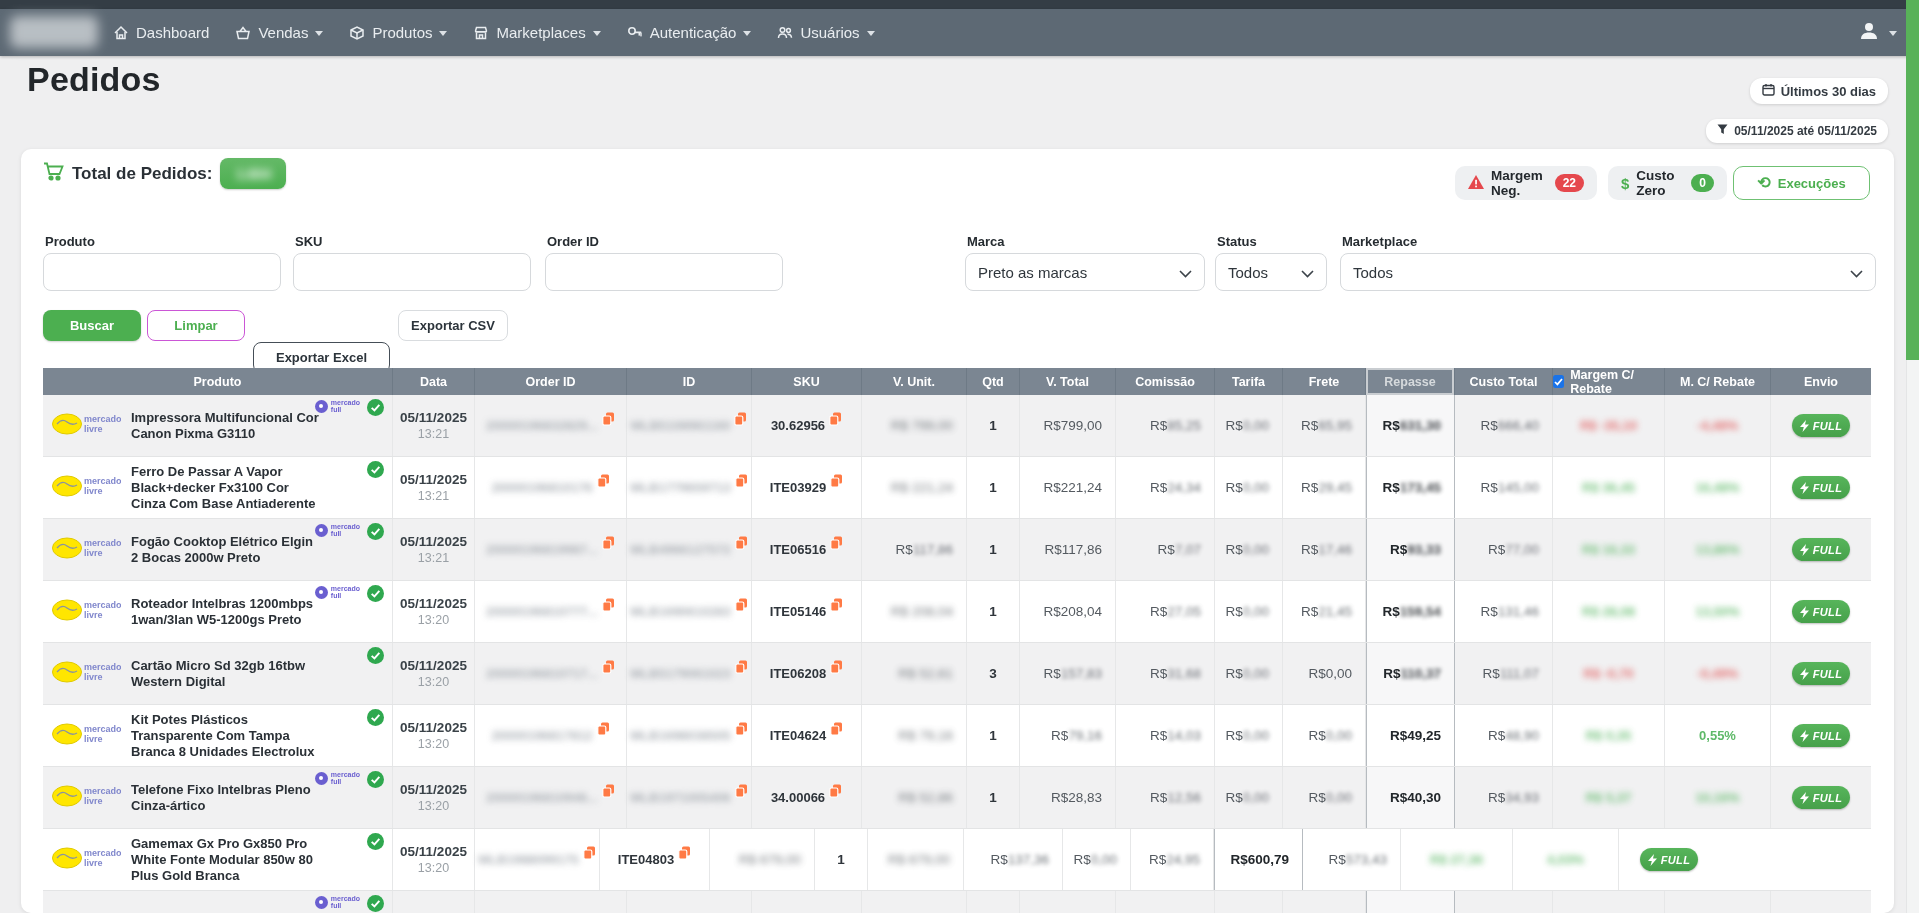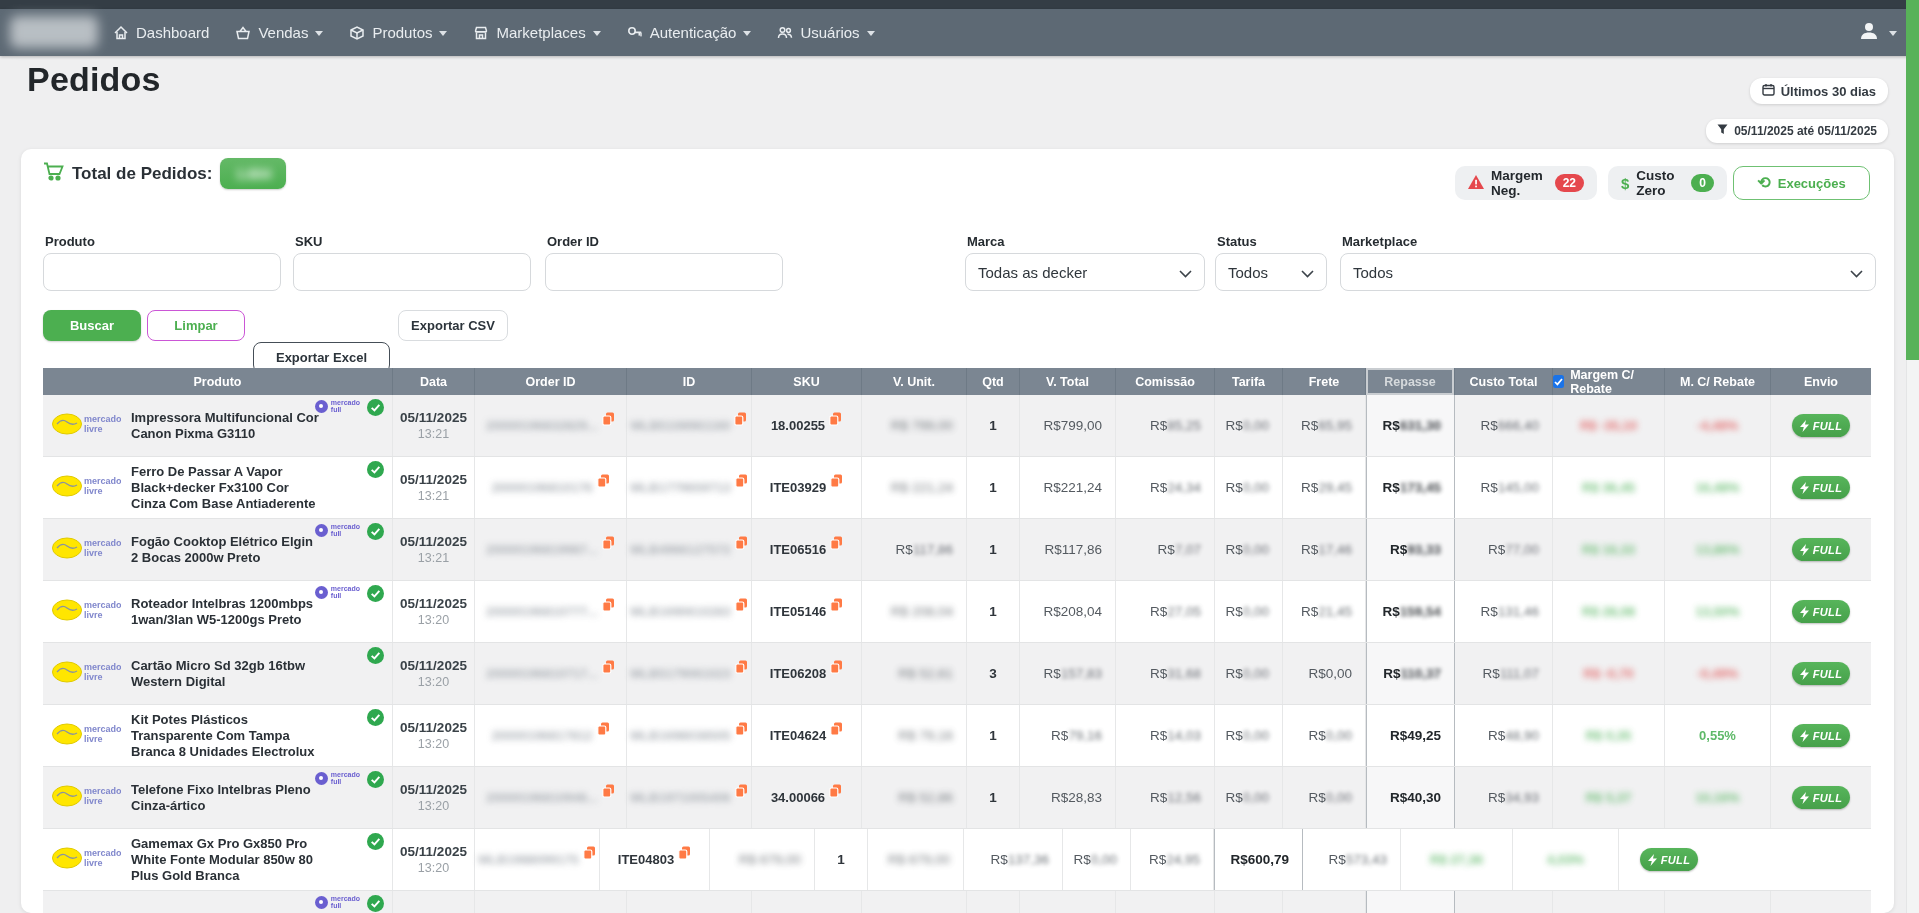--- a/index.html
+++ b/index.html
@@ -254,21 +254,21 @@
   <label class="f-label" style="left:547px">Order ID</label>
   <label class="f-label" style="left:967px">Marca</label>
   <label class="f-label" style="left:1217px">Status</label>
   <label class="f-label" style="left:1342px">Marketplace</label>
 
   <input class="f-box" style="left: 43px; width: 238px;" value="">
   <input class="f-box" style="left: 293px; width: 238px;" value="">
   <input class="f-box" style="left: 545px; width: 238px;" value="">
 
   <div class="f-box f-select" style="left:965px; width:240px">
-    <span>Todas as decker</span>
+    <span>Preto as marcas</span>
     <span><svg width="13" height="8" viewBox="0 0 13 8" fill="none" stroke="#3c434a" stroke-width="1.6">
           <path d="M1 1 L6.5 6.5 L12 1"></path>
         </svg></span>
   </div>
   <div class="f-box f-select" style="left:1215px; width:112px">
     <span>Todos</span>
     <span><svg width="13" height="8" viewBox="0 0 13 8" fill="none" stroke="#3c434a" stroke-width="1.6">
           <path d="M1 1 L6.5 6.5 L12 1"></path>
         </svg></span>
   </div>
@@ -372,21 +372,21 @@
             </svg></span>
         </div>
         <div class="td" style="width:125px">
           <span class="idtxt b2">MLB5108981160</span>
           <span class="copy-ic"><svg width="13" height="14" viewBox="0 0 13 14">
               <rect x="4" y="0.5" width="8" height="9" rx="1.5" fill="#ff7a45"></rect>
               <rect x="0.8" y="4" width="8" height="9" rx="1.5" fill="#ff7a45" stroke="#ffffff" stroke-width="1.2"></rect>
             </svg></span>
         </div>
         <div class="td" style="width:110px">
-          <span class="skutxt">18.00255</span>
+          <span class="skutxt">30.62956</span>
           <span class="copy-ic"><svg width="13" height="14" viewBox="0 0 13 14">
               <rect x="4" y="0.5" width="8" height="9" rx="1.5" fill="#ff7a45"></rect>
               <rect x="0.8" y="4" width="8" height="9" rx="1.5" fill="#ff7a45" stroke="#ffffff" stroke-width="1.2"></rect>
             </svg></span>
         </div>
         <div class="td num" style="width:105px">
           <span class="b2">R$ 799,00</span>
         </div>
         <div class="td" style="width:53px">
           <span class="qtd">1</span>

